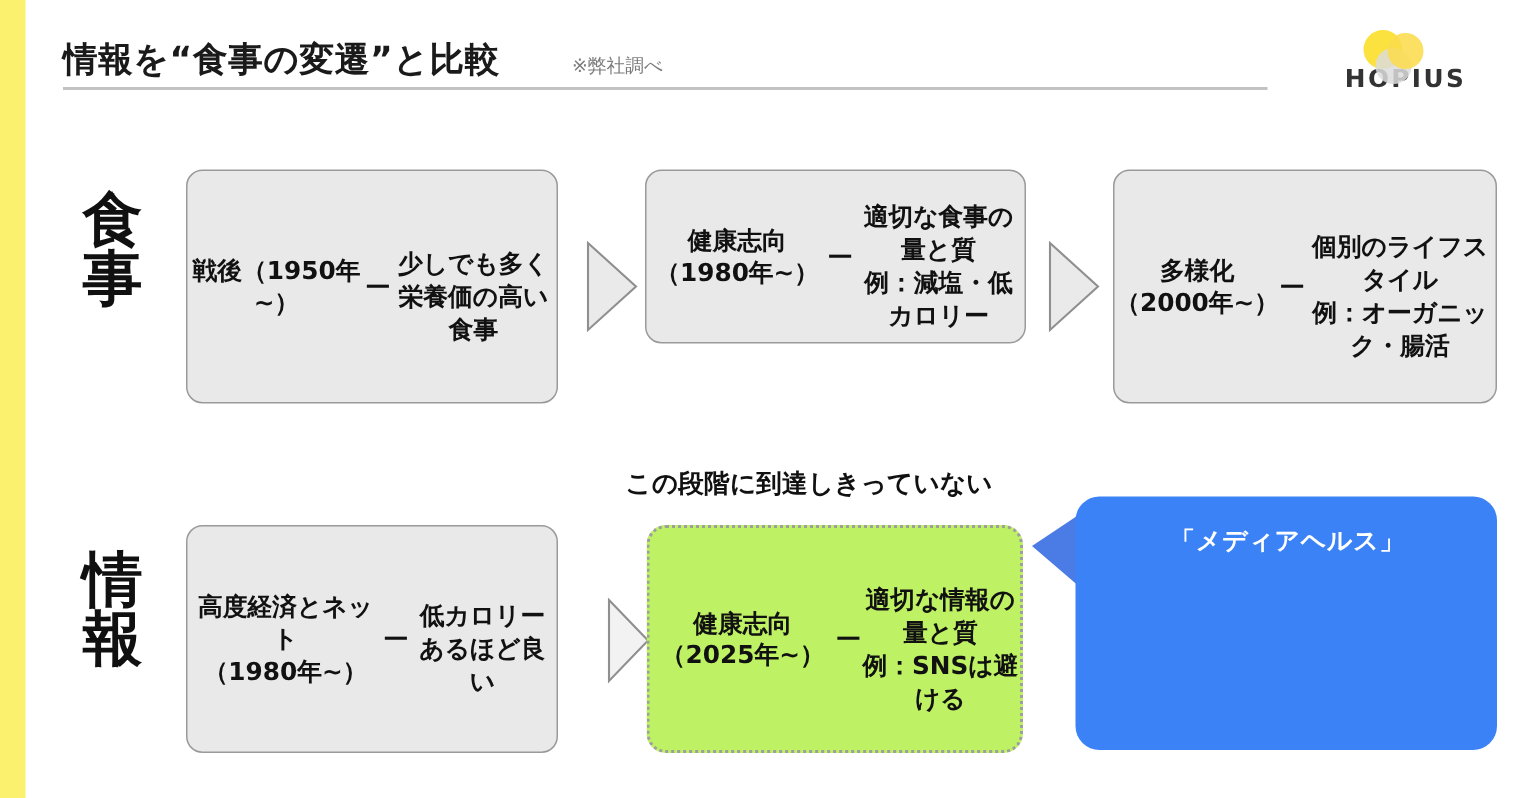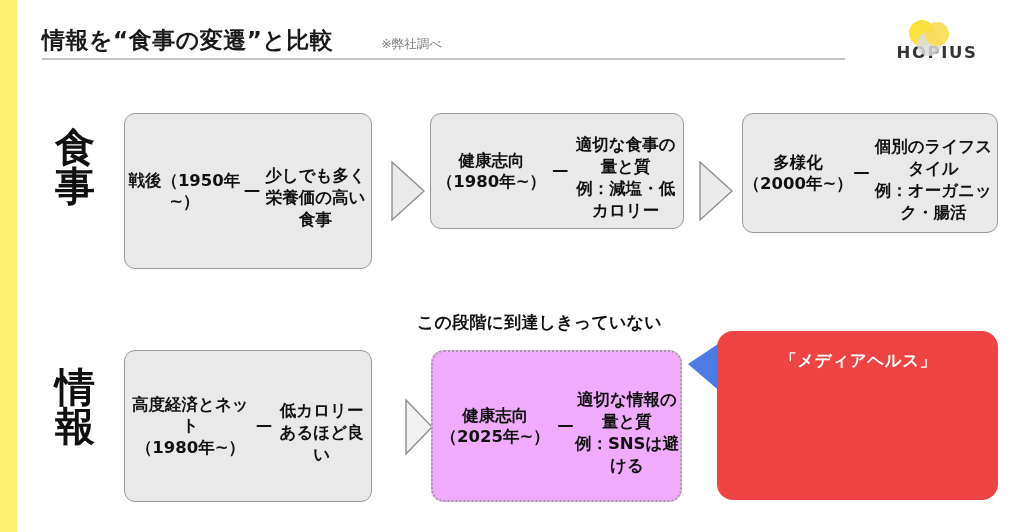--- a/index.html
+++ b/index.html
@@ -70,30 +70,30 @@
     border-radius:11px;
     display:flex; flex-direction:row;
     align-items:center; justify-content:center;
     text-align:center;
     color:#111111;
     font-weight:bold;
   }
   .stage.dashed{
     border:2px dotted #9e9e9e;
     border-radius:13px;
-    background:#f0abfc;
+    background:#bef264;
   }
   .stage .head{ font-size:16.5px; line-height:1.28; }
   .stage .dash{ font-size:16.5px; line-height:1.15; margin-top:-1px; }
   .stage .body{ font-size:16.5px; line-height:1.33; margin-top:14px; }
 
   
   #food-1{ left:124px; top:113px; width:248px; height:156px; }
   #food-2{ left:430px; top:113px; width:254px; height:116px; }
-  #food-3{ left:742px; top:113px; width:256px; height:120px; }
+  #food-3{ left:742px; top:113px; width:256px; height:156px; }
   
   #info-1{ left:124px; top:350px; width:248px; height:152px; }
   #info-2{ left:431px; top:350px; width:251px; height:152px; }
 
   
   .arrow{ position:absolute; }
   #arrow-f1{ left:390px; top:160px; }
   #arrow-f2{ left:698px; top:160px; }
   #arrow-i1{ left:404px; top:398px; }
 
@@ -224,17 +224,17 @@
       <div>適切な情報の量と質</div>
       <div>例：SNSは避ける</div>
     </div>
   </div>
 
   <div class="callout-tail">
     <svg width="42" height="64" viewBox="0 0 42 64" aria-hidden="true">
       <polygon points="42,0 0,28 42,64" fill="#4B7BE5"></polygon>
     </svg>
   </div>
-  <div class="callout" style="background: #ef4444;">
+  <div class="callout" style="background: #3b82f6;">
     <div class="callout-title">「メディアヘルス」</div>
   </div>
 
 </div>
 
 </body></html>

